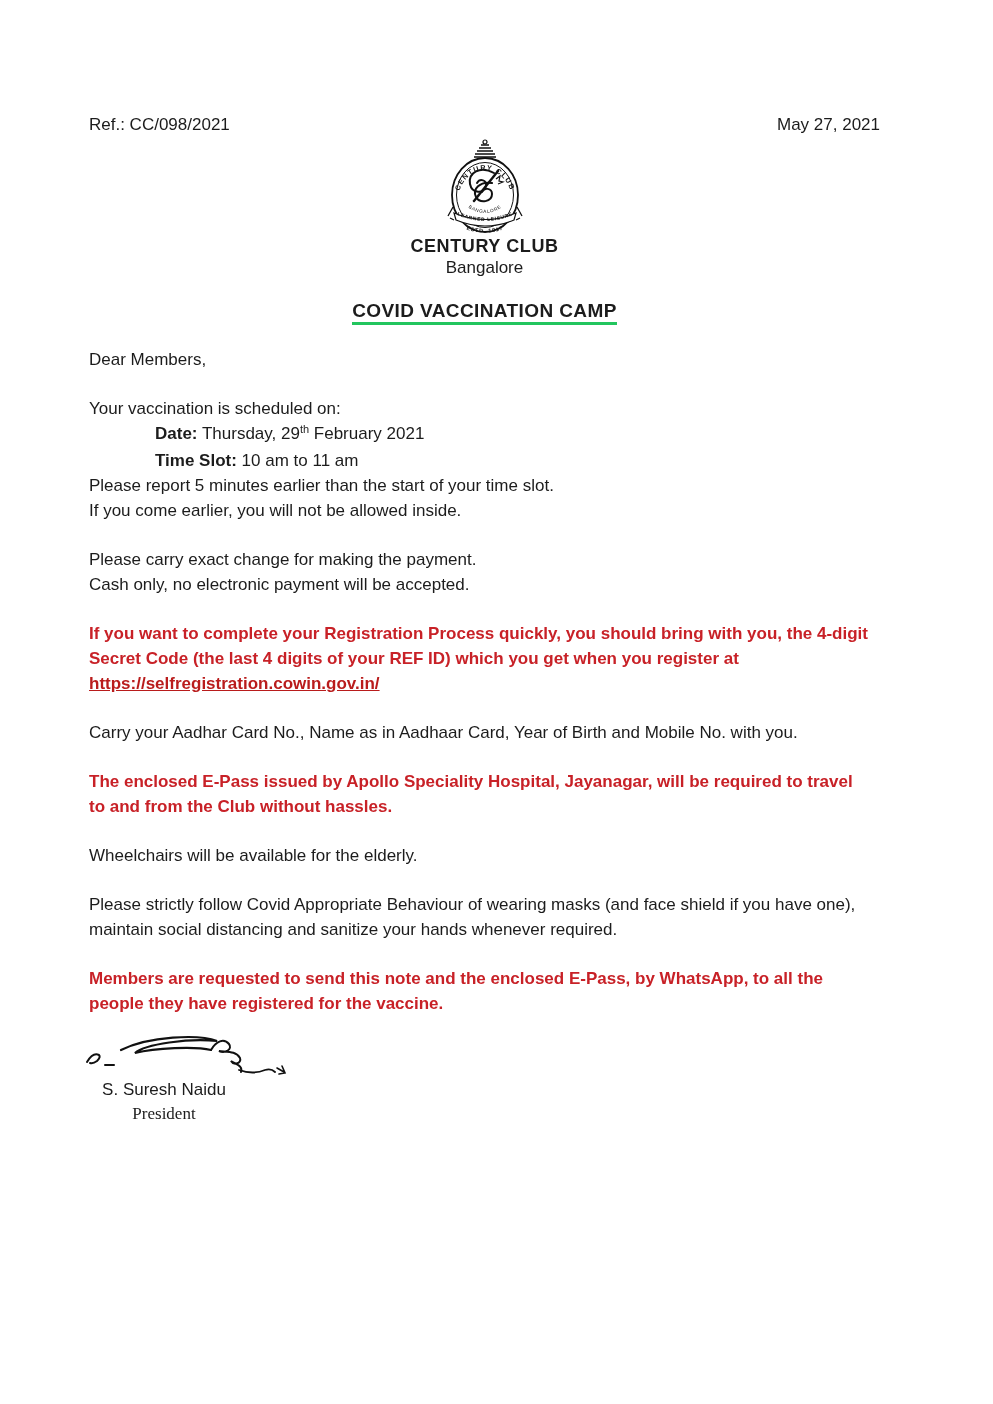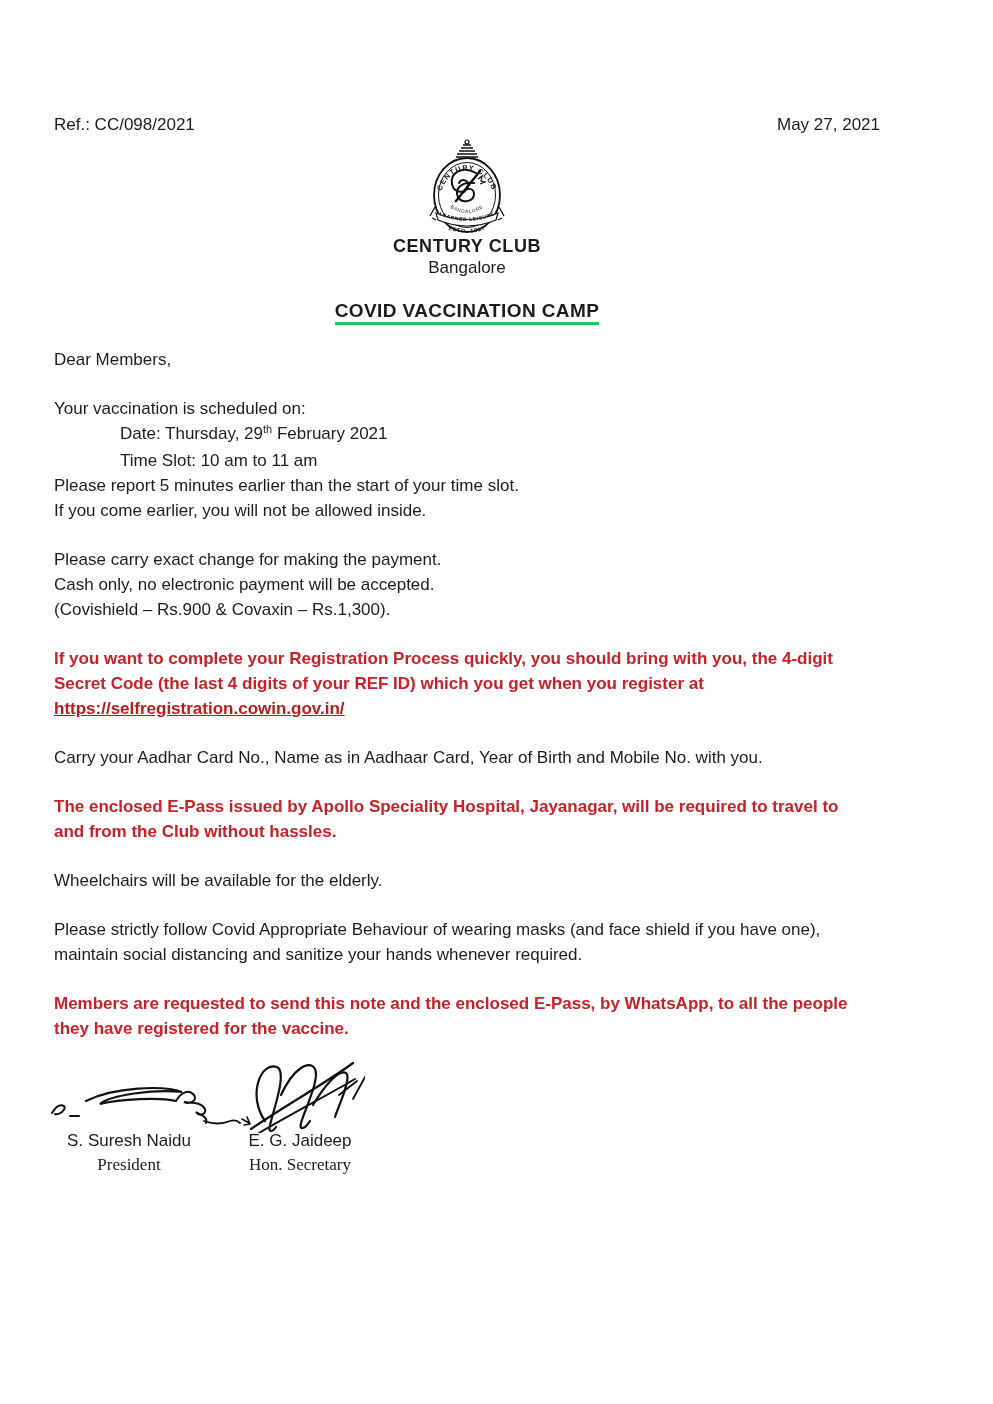--- a/index.html
+++ b/index.html
@@ -4,21 +4,21 @@
 <style>
   html, body { margin: 0; padding: 0; background: #ffffff; }
   .page {
     position: relative;
     width: 993px;
     height: 1336px;
     background: #ffffff;
     font-family: "Liberation Sans", sans-serif;
     color: #1c1c1c;
     box-sizing: border-box;
-    padding: 112px 113px 0 54px;
+    padding: 112px 113px 0 89px;
     font-size: 17px;
     line-height: 25px;
     overflow: hidden;
   }
   .header-row {
     display: flex;
     justify-content: space-between;
     align-items: baseline;
   }
   .logo-wrap {
@@ -45,34 +45,35 @@
   }
   .letter-title span {
     font-weight: bold;
     font-size: 19px;
     letter-spacing: 0.4px;
     border-bottom: 3px solid #22c55e;
     padding-bottom: 1px;
   }
   .para { margin: 24px 12px 0 0; }
   .indent { padding-left: 66px; }
-  .bold { font-weight: normal; }
+  .bold { font-weight: bold; }
   .sup { font-size: 11px; position: relative; top: -6px; }
   .red {
     color: #c82127;
     font-weight: bold;
   }
   .link {
     color: #b91c1c;
     font-weight: bold;
     text-decoration: underline;
     cursor: pointer;
   }
   .sig-row {
     display: flex;
+    justify-content: space-between;
     align-items: flex-end;
     margin-top: 12px;
     gap: 8px;
   }
   .sig-col { text-align: center; }
   .sig-col.left { width: 150px; }
   .sig-col.right { width: 176px; margin-right: 72px; }
   .sig-name { line-height: 24px; white-space: nowrap; }
   .sig-title { line-height: 24px; font-family: Liberation Serif, serif; }
   .sig-img-left { display: block; margin: 0 0 -2px -10px; }
@@ -143,21 +144,20 @@
     <div>Your vaccination is scheduled on:</div>
     <div class="indent"><span class="bold">Date:</span> <span>Thursday, 29</span><span class="sup">th</span> <span>February 2021</span></div>
     <div class="indent"><span class="bold">Time Slot:</span> <span>10 am to 11 am</span></div>
     <div>Please report 5 minutes earlier than the start of your time slot.</div>
     <div>If you come earlier, you will not be allowed inside.</div>
   </div>
 
   <div class="para">
     <div>Please carry exact change for making the payment.</div>
     <div>Cash only, no electronic payment will be accepted.</div>
-    <div>(Covishield – Rs.900 &amp; Covaxin – Rs.1,300).</div>
   </div>
 
   <p class="para red"><span>If you want to complete your Registration Process quickly, you should bring with you, the 4-digit Secret Code (the last 4 digits of your REF ID) which you get when you register at </span><a class="link">https://selfregistration.cowin.gov.in/</a></p>
 
   <p class="para">Carry your Aadhar Card No., Name as in Aadhaar Card, Year of Birth and Mobile No. with you.</p>
 
   <p class="para red">The enclosed E-Pass issued by Apollo Speciality Hospital, Jayanagar, will be required to travel to and from the Club without hassles.</p>
 
 
   <p class="para">Wheelchairs will be available for the elderly.</p>
@@ -172,27 +172,15 @@
         <path d="M8 34 q6 -10 12 -7 q2 2 -2 6 q-4 3 -7 2" fill="none" stroke="#111" stroke-width="2" stroke-linecap="round"></path>
         <path d="M26 37 h9" stroke="#111" stroke-width="2" stroke-linecap="round" fill="none"></path>
         <path d="M42 22 C70 8 120 6 138 13 C110 10 66 16 56 25 C76 20 116 18 132 22" fill="none" stroke="#111" stroke-width="2.2" stroke-linecap="round"></path>
         <path d="M132 22 c5 -9 13 -12 18 -6 c4 5 -4 10 -10 7 c9 1 17 0 21 7 c2 5 -6 8 -9 3 c6 4 12 5 10 11" fill="none" stroke="#111" stroke-width="2" stroke-linecap="round"></path>
         <path d="M160 42 q14 5 26 0 q6 -2 10 2" fill="none" stroke="#111" stroke-width="1.8" stroke-linecap="round"></path>
         <path d="M198 40 l7 4 m-2 -6 l3 7 l-6 1" fill="none" stroke="#111" stroke-width="1.6" stroke-linecap="round"></path>
       </svg>
       <div class="sig-name">S. Suresh Naidu</div>
       <div class="sig-title">President</div>
     </div>
-    <div class="sig-col right">
-      <svg class="sig-img-right" width="130" height="80" viewBox="0 0 130 80" aria-hidden="true">
-        <path d="M30 68 C12 42 26 8 42 14 C52 19 40 52 35 72 C33 79 37 80 41 74" fill="none" stroke="#111" stroke-width="2.2" stroke-linecap="round"></path>
-        <path d="M46 42 C58 16 74 6 80 16 C85 26 70 56 66 70 C64 78 70 76 75 68" fill="none" stroke="#111" stroke-width="2.2" stroke-linecap="round"></path>
-        <path d="M78 52 C90 32 104 16 111 20 C117 24 104 52 100 64" fill="none" stroke="#111" stroke-width="2.2" stroke-linecap="round"></path>
-        <path d="M16 76 C48 54 94 28 118 10" fill="none" stroke="#111" stroke-width="2.2" stroke-linecap="round"></path>
-        <path d="M24 80 C58 60 100 38 120 26" fill="none" stroke="#111" stroke-width="2" stroke-linecap="round"></path>
-        <path d="M104 42 l18 -14 m-4 18 l12 -22" fill="none" stroke="#111" stroke-width="1.8" stroke-linecap="round"></path>
-      </svg>
-      <div class="sig-name">E. G. Jaideep</div>
-      <div class="sig-title">Hon. Secretary</div>
-    </div>
   </div>
 
 </div>
 
 </body></html>

